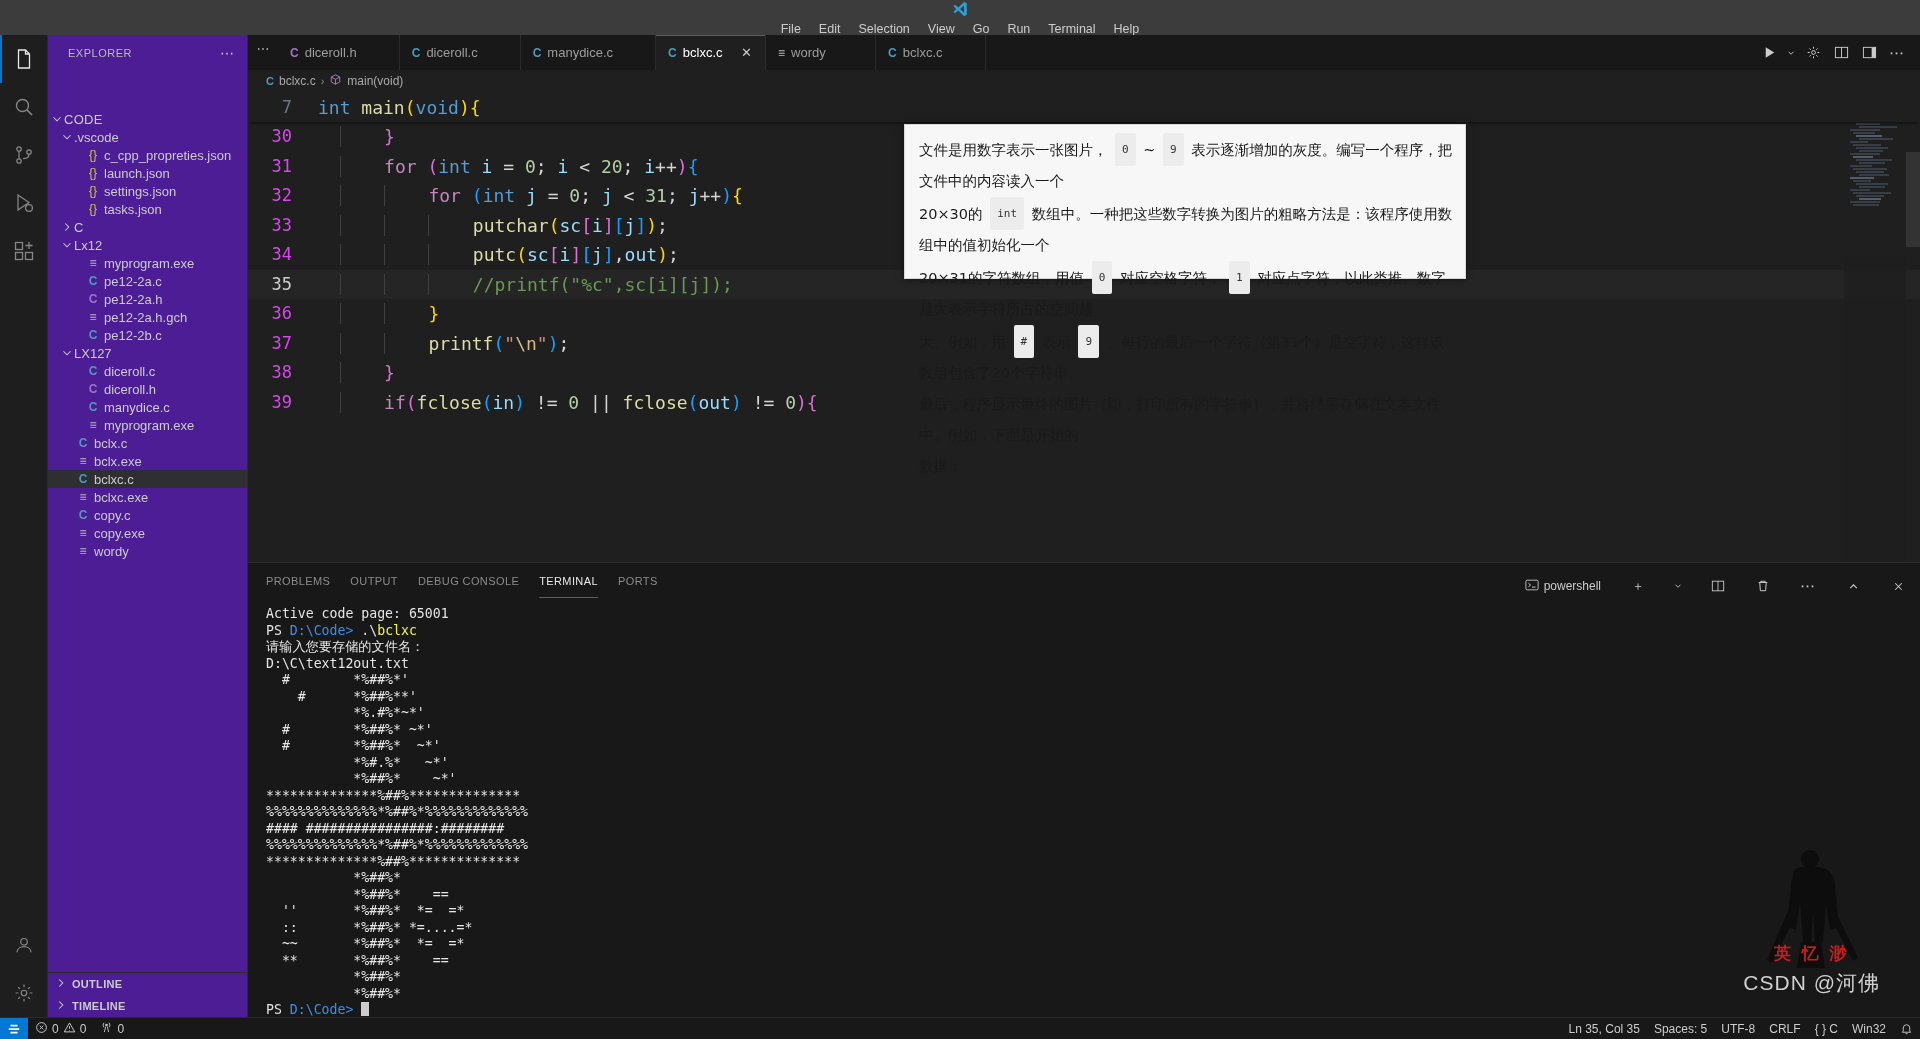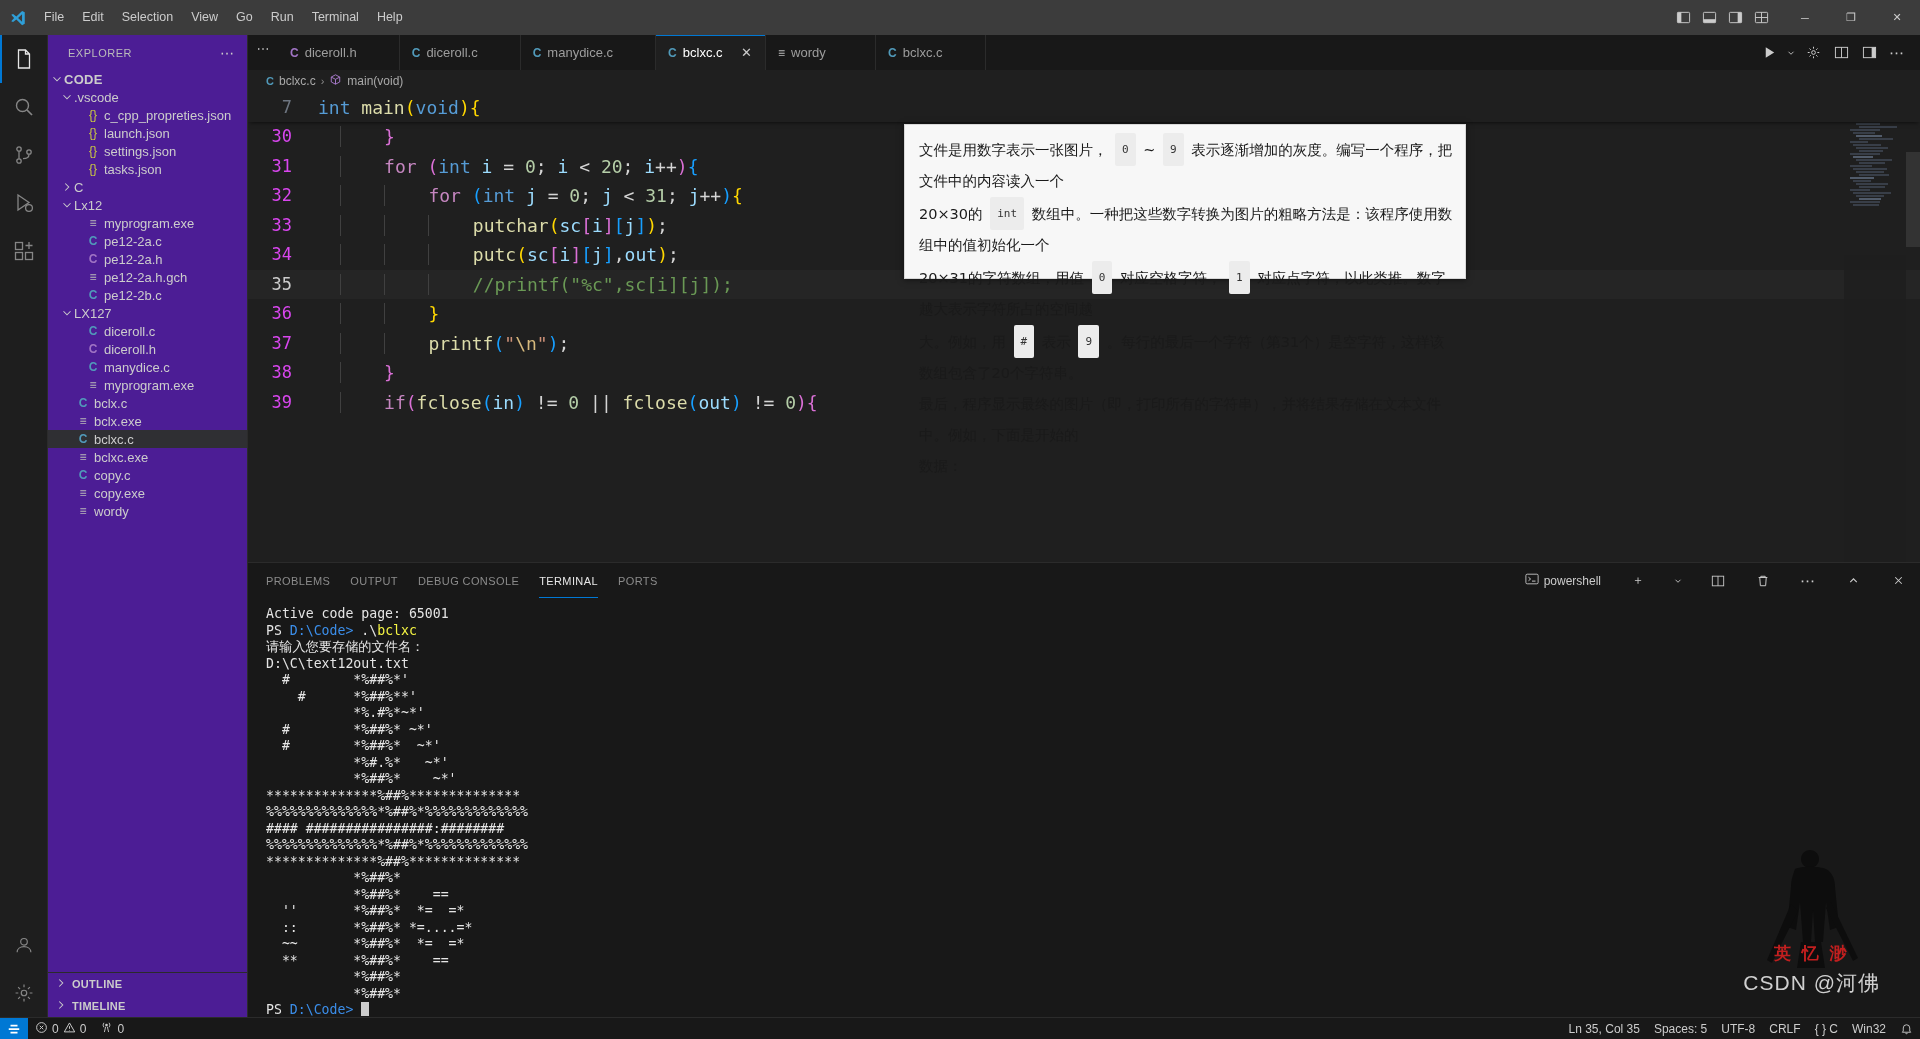--- a/index.html
+++ b/index.html
@@ -19,20 +19,21 @@
   }
 
   
   .titlebar {
     height: 35px; min-height: 35px;
     background: #3c3c3c;
     display: flex; align-items: center;
     font-size: 12px;
     position: relative;
     color: #cccccc;
+    flex-direction: column;
   }
   .vs-logo { width: 35px; height: 35px; display:flex; align-items:center; justify-content:center; }
   .menu-items { display: flex; align-items: center; height: 35px; }
   .menu-item {
     padding: 0 9px; height: 23px; line-height: 23px;
     font-size: 12.5px; color: #cccccc; cursor: default;
     border-radius: 3px;
   }
   .title-center {
     position: absolute; left: 50%; transform: translateX(-50%);
@@ -94,21 +95,21 @@
     color: #cccccc;
   }
   .tree-row.selected { background: #2f2f33; }
   .chev { width: 14px; display:flex; align-items:center; justify-content:center; color:#b4b4b4; font-size:10px; flex:0 0 14px;}
   .fi { width: 18px; text-align:center; font-size: 12px; font-weight:bold; flex:0 0 18px; margin-right:2px;}
   .fi.c { color:#519aba; }
   .fi.h { color:#a074c4; }
   .fi.json { color:#cbcb41; font-weight:normal; }
   .fi.exe { color:#b8b8b8; font-weight:normal; }
   .tlabel { font-size: 13px; }
-  .tree-row.root { font-weight: bold; font-size: 11.5px; letter-spacing:.3px;}
+  .tree-row.root { font-weight: normal; font-size: 11.5px; letter-spacing:.3px;margin-top:40px;}
   .sb-bottom { border-top:1px solid #2b2b2b; }
   .sb-section {
     height: 22px; display:flex; align-items:center; gap:4px;
     font-size: 11px; font-weight:bold; text-transform:uppercase; color:#cccccc;
     padding-left:6px; letter-spacing:.3px;
   }
 
   
   .editor-col { flex:1; display:flex; flex-direction:column; min-width:0; background:#1f1f1f; }
   .tabbar {
@@ -198,21 +199,21 @@
   }
   .overlay p { text-indent: 0; }
   .code-chip {
     display:inline-block; background:#ececec; color:#333;
     font-family:"DejaVu Sans Mono", monospace; font-size:11px;
     padding: 1px 7px; margin: 0 3px; border-radius:2px; vertical-align: 2px;
   }
 
   
   .panel { height: 455px; min-height:455px; background:#181818; display:flex; flex-direction:column; border-top:1px solid #2b2b2b;}
-  .panel-head { height:35px; display:flex; align-items:center; padding-left:18px; }
+  .panel-head { height:35px; display:flex; align-items:flex-end; padding-left:18px; }
   .ptab {
     font-size: 11px; text-transform:uppercase; letter-spacing:.4px;
     color:#8b8b8b; margin-right: 20px; height:35px; display:flex; align-items:center;
     position:relative; cursor:pointer;
   }
   .ptab.active { color:#e7e7e7; }
   .ptab.active::after { content:''; position:absolute; left:0; right:0; bottom:0; height:1px; background:#0078d4; }
   .panel-actions { margin-left:auto; display:flex; align-items:center; gap:21px; padding-right:10px; color:#cccccc; font-size:12px;}
   .pa { width:24px; height:24px; display:flex; align-items:center; justify-content:center; cursor:pointer;}
   .shell-chip { display:flex; align-items:center; gap:5px; font-size:12px; color:#cccccc; padding-right:4px;}

